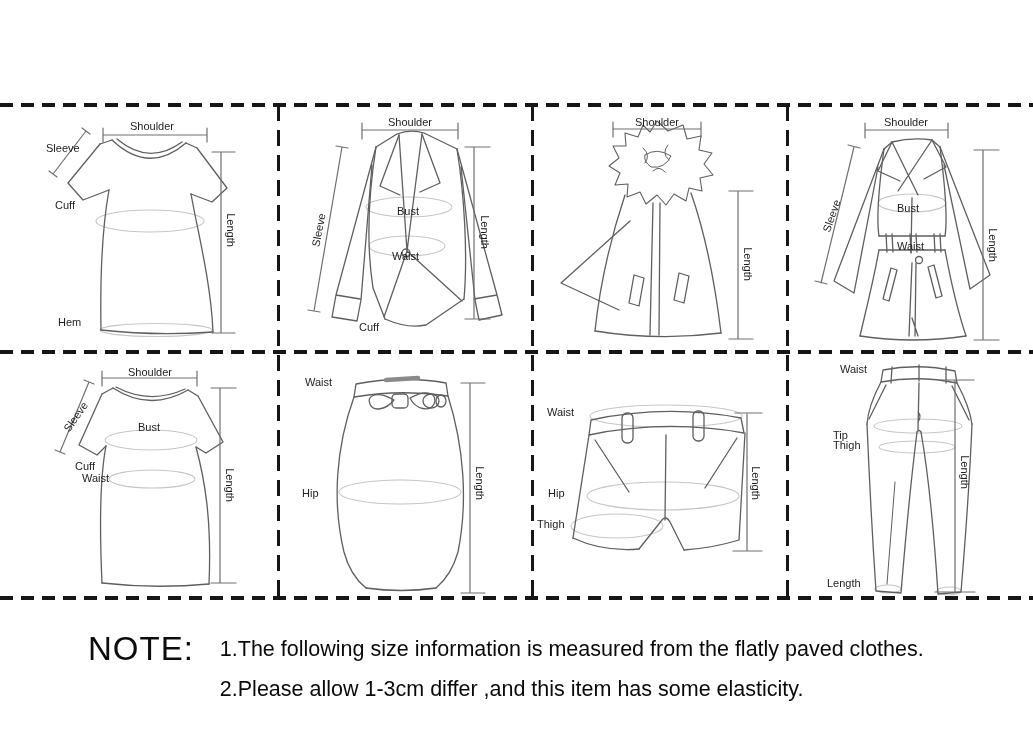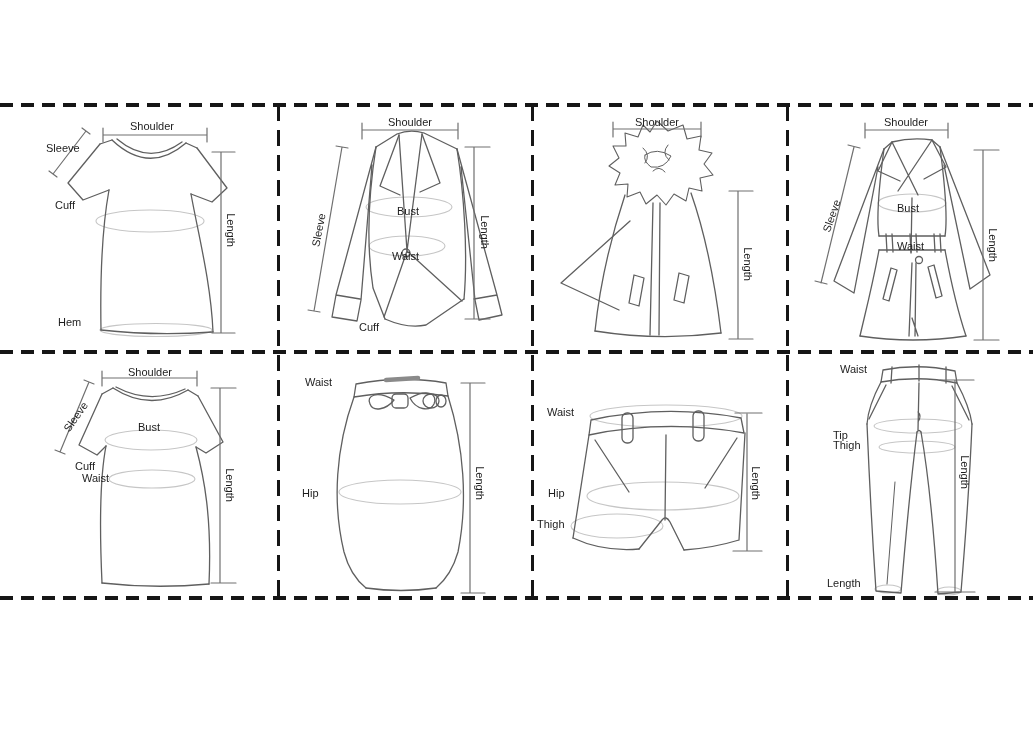--- a/index.html
+++ b/index.html
@@ -219,14 +219,21 @@
     </div>
 
     <div class="hline" style="top:0"></div>
     <div class="hline" style="top:247px"></div>
     <div class="hline" style="top:493px"></div>
     <div class="vline" style="left:277px"></div>
     <div class="vline" style="left:531px"></div>
     <div class="vline" style="left:786px"></div>
   </div>
 
+  <div class="note">
+    <span class="note-head">NOTE:</span>
+    <div class="note-lines">
+      <div class="note-line1">1.The following size information is measured from the flatly paved clothes.</div>
+      <div class="note-line2">2.Please allow 1-3cm differ ,and this item has some elasticity.</div>
+    </div>
+  </div>
 
 </div>
 
 </body></html>

